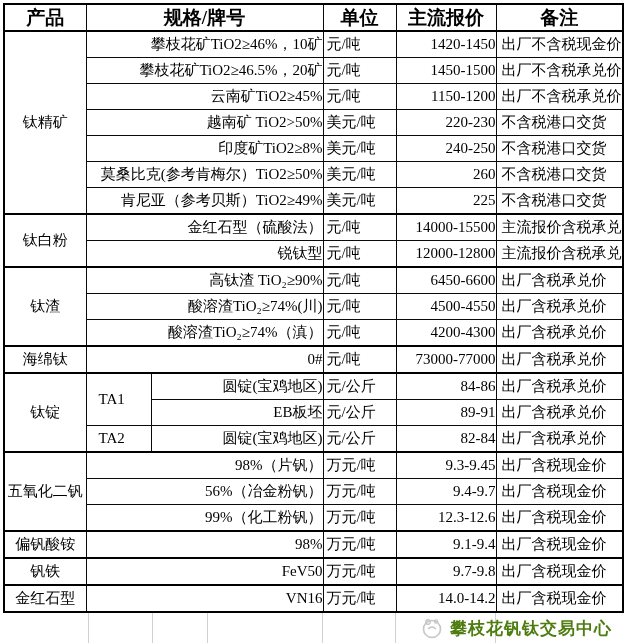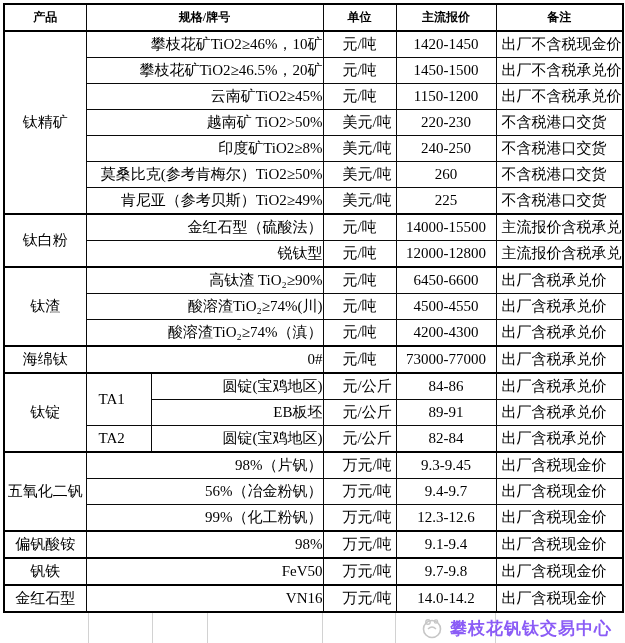--- a/index.html
+++ b/index.html
@@ -24,45 +24,45 @@
     padding:0;
     overflow:hidden;
     white-space:nowrap;
     font-weight:normal;
     vertical-align:middle;
   }
   .price-table thead th{
     font-weight:bold;
     text-align:center;
     border-bottom:2px solid #000;
-    font-size:12px;
+    font-size:19px;
   }
   td.product{text-align:center;margin-top:8px;}
   td.spec{text-align:right;padding-left:4px;}
   td.grade{text-align:left;padding-left:12px;}
-  td.unit{text-align:left;padding-left:19px;}
-  td.price{text-align:center;}
+  td.unit{text-align:left;padding-left:3px;}
+  td.price{text-align:right;}
   td.remark{text-align:left;padding-left:5px;}
   tr.sec td{border-top:2px solid #000;}
   
   .footer-strip{
     position:relative;
     width:619px;
     height:31px;
     border-bottom:1px solid #cfcfcf;
     background:#fff;
   }
   .footer-strip .vline{
     position:absolute;top:0;bottom:0;width:1px;background:#d2d2d2;
   }
   .watermark{
     position:absolute;
     top:3px;right:10px;
     display:flex;align-items:flex-end;gap:6px;
-    color:#8b5cf6;
+    color:#4d7c0f;
     font-size:17px;
     font-weight:bold;
     letter-spacing:1px;
     text-shadow:1px 1px 0 #ffffff;
     user-select:none;
   }
   .watermark svg{display:block;}
 </style>
 </head>
 <body>

